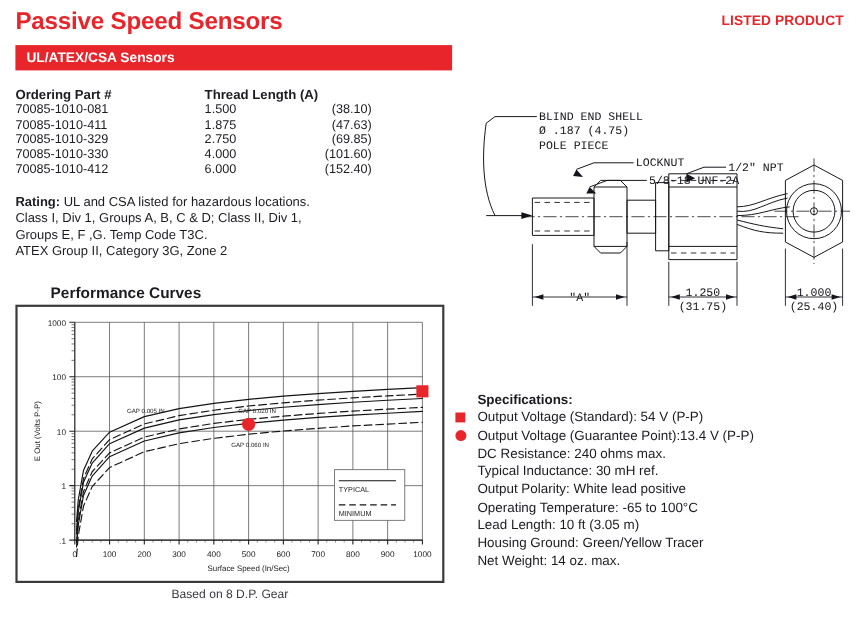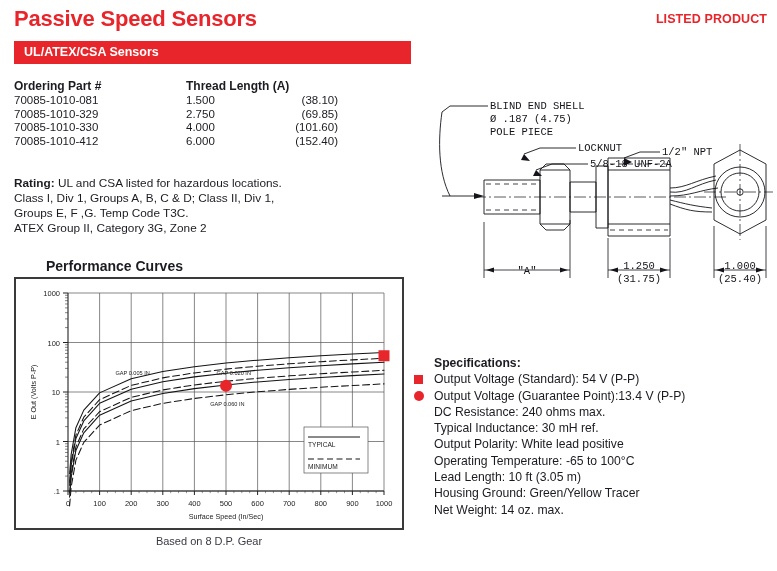--- a/index.html
+++ b/index.html
@@ -97,20 +97,25 @@
 <div id="ordering-table">
   <div class="row hdr">
     <div class="c-part">Ordering Part #</div>
     <div class="c-len">Thread Length (A)</div>
   </div>
   <div id="ordering-rows">
       <div class="row">
         <div class="c-part">70085-1010-081</div>
         <div class="c-len">1.500</div>
         <div class="c-mm">(38.10)</div>
+      </div>
+      <div class="row">
+        <div class="c-part">70085-1010-411</div>
+        <div class="c-len">1.875</div>
+        <div class="c-mm">(47.63)</div>
       </div>
       <div class="row">
         <div class="c-part">70085-1010-329</div>
         <div class="c-len">2.750</div>
         <div class="c-mm">(69.85)</div>
       </div>
       <div class="row">
         <div class="c-part">70085-1010-330</div>
         <div class="c-len">4.000</div>
         <div class="c-mm">(101.60)</div>

